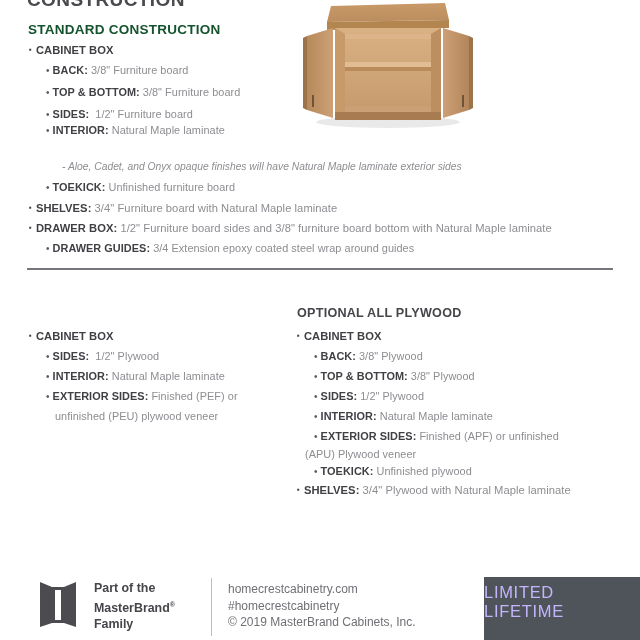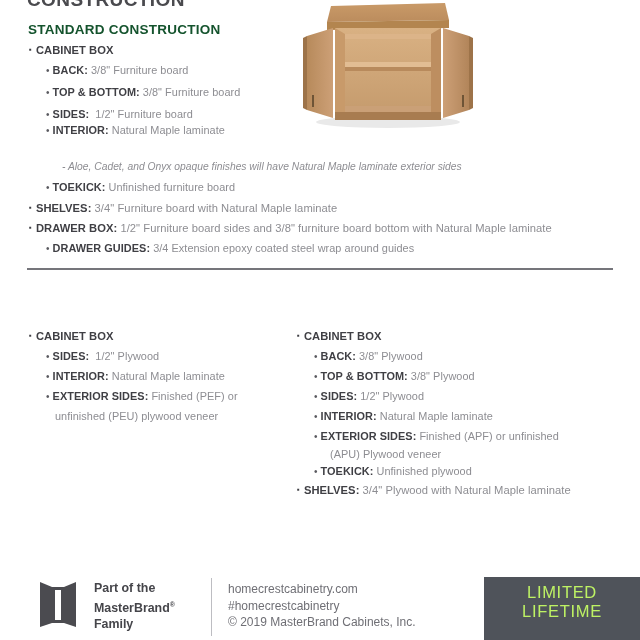--- a/index.html
+++ b/index.html
@@ -149,22 +149,21 @@
     top: 577px;
     width: 156px;
     height: 63px;
     background: #4f535a;
   }
   .warranty-badge .wb-text {
     position: absolute;
     left: 0;
     top: 6px;
     width: 100%;
-    text-align: center;
-    color: #bef264;
+    color: #c4b5fd;
     font-size: 16.5px;
     line-height: 19px;
     letter-spacing: 0.7px;
     font-weight: 300;
   }
 </style>
 </head>
 <body>
 
 <div class="page">
@@ -265,39 +264,40 @@
     <span class="rd-b">•</span><span class="lbl">SIDES:</span> <span style="white-space:pre"> 1/2" Plywood</span>
   </div>
   <div class="lvl2" style="left:46px; top:370px;">
     <span class="rd-b">•</span><span class="lbl">INTERIOR:</span> <span>Natural Maple laminate</span>
   </div>
   <div class="lvl2" style="left:46px; top:390px;">
     <span class="rd-b">•</span><span class="lbl">EXTERIOR SIDES:</span> <span>Finished (PEF) or</span>
   </div>
   <div class="lvl2" style="left:55px; top:410px;">unfinished (PEU) plywood veneer</div>
 
+  <div class="col-title" style="left:297px; top:306px;">OPTIONAL ALL PLYWOOD</div>
   <div class="lvl1" style="left:297px; top:330px;">
     <span class="sq-b">▪</span><span class="lbl">CABINET BOX</span>
   </div>
   <div class="lvl2" style="left:314px; top:350px;">
     <span class="rd-b">•</span><span class="lbl">BACK:</span> <span>3/8" Plywood</span>
   </div>
   <div class="lvl2" style="left:314px; top:370px;">
     <span class="rd-b">•</span><span class="lbl">TOP &amp; BOTTOM:</span> <span>3/8" Plywood</span>
   </div>
   <div class="lvl2" style="left:314px; top:390px;">
     <span class="rd-b">•</span><span class="lbl">SIDES:</span> <span>1/2" Plywood</span>
   </div>
   <div class="lvl2" style="left:314px; top:410px;">
     <span class="rd-b">•</span><span class="lbl">INTERIOR:</span> <span>Natural Maple laminate</span>
   </div>
   <div class="lvl2" style="left:314px; top:430px;">
     <span class="rd-b">•</span><span class="lbl">EXTERIOR SIDES:</span> <span>Finished (APF) or unfinished</span>
   </div>
-  <div class="lvl2" style="left:330px; top:448px;">(APU) Plywood veneer</div>
+  <div class="lvl2" style="left:305px; top:448px;">(APU) Plywood veneer</div>
   <div class="lvl2" style="left:314px; top:465px;">
     <span class="rd-b">•</span><span class="lbl">TOEKICK:</span> <span>Unfinished plywood</span>
   </div>
   <div class="lvl1" style="left:297px; top:484px;">
     <span class="sq-b">▪</span><span class="lbl">SHELVES:</span> <span>3/4" Plywood with Natural Maple laminate</span>
   </div>
 
   <div class="footer-logo">
     <svg viewBox="0 0 56 54" width="56" height="54">
       <path d="M10 6 L22 11 L22 47 L10 51 Z" fill="#4b4b50"></path>

